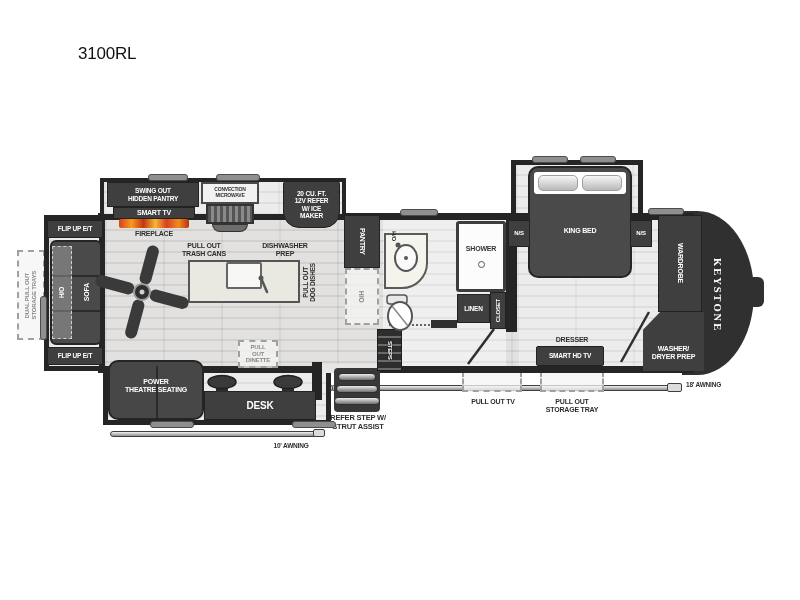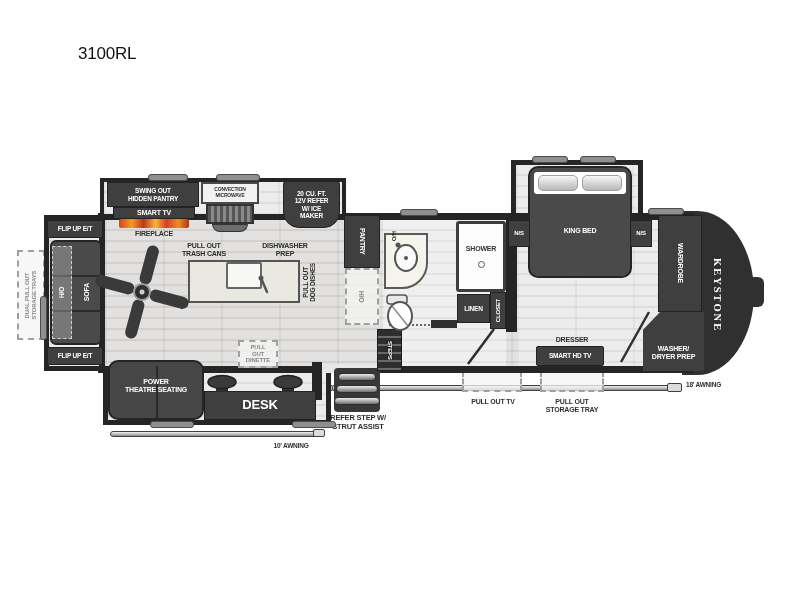--- a/index.html
+++ b/index.html
@@ -193,21 +193,21 @@
 OUT
 DINETTE</span>
   </div>
 
   <div class="abs" style="left:108px;top:360px;width:96px;height:60px;background:#474747;border:2px solid #252525;border-radius:10px;z-index:3;">
     <div class="abs" style="left:46px;top:4px;width:2px;height:52px;background:#2b2b2b;"></div>
   </div>
   <div class="abs lbl wlbl" style="left:110px;top:378px;width:92px;font-size:7px;z-index:4;">POWER
 THEATRE SEATING</div>
   <div class="abs dark" style="left:204px;top:391px;width:112px;height:29px;z-index:3;">
-    <span class="lbl wlbl" style="font-size:13px;">DESK</span>
+    <span class="lbl wlbl" style="font-size:10px;">DESK</span>
   </div>
 
   <svg class="abs" width="800" height="600" viewBox="0 0 800 600" style="left:0;top:0;z-index:5;pointer-events:none;">
 
     <g>
       <g transform="translate(142,292)">
         <rect x="8" y="-6" width="40" height="12" rx="6" fill="#3a3a3a" transform="rotate(15)"></rect>
         <rect x="8" y="-6" width="40" height="12" rx="6" fill="#3a3a3a" transform="rotate(105)"></rect>
         <rect x="8" y="-6" width="40" height="12" rx="6" fill="#3a3a3a" transform="rotate(195)"></rect>
         <rect x="8" y="-6" width="40" height="12" rx="6" fill="#3a3a3a" transform="rotate(285)"></rect>

